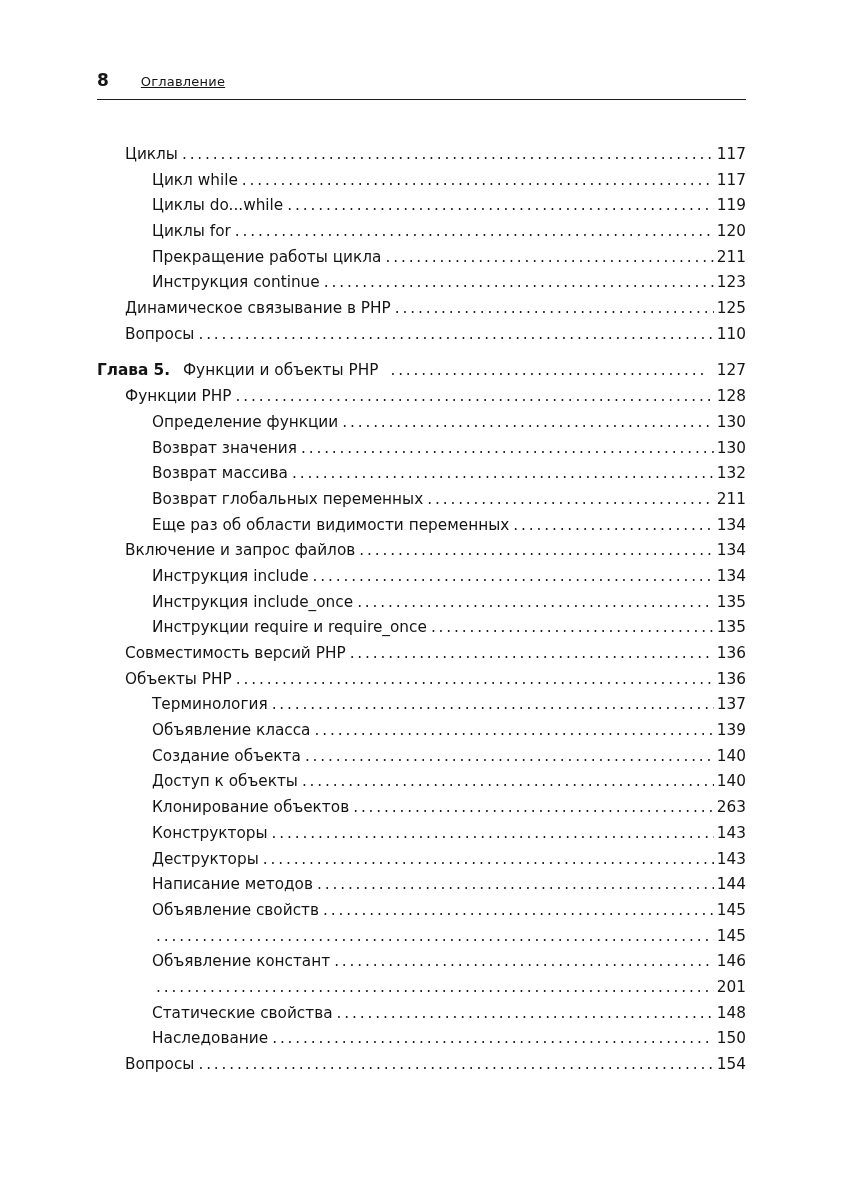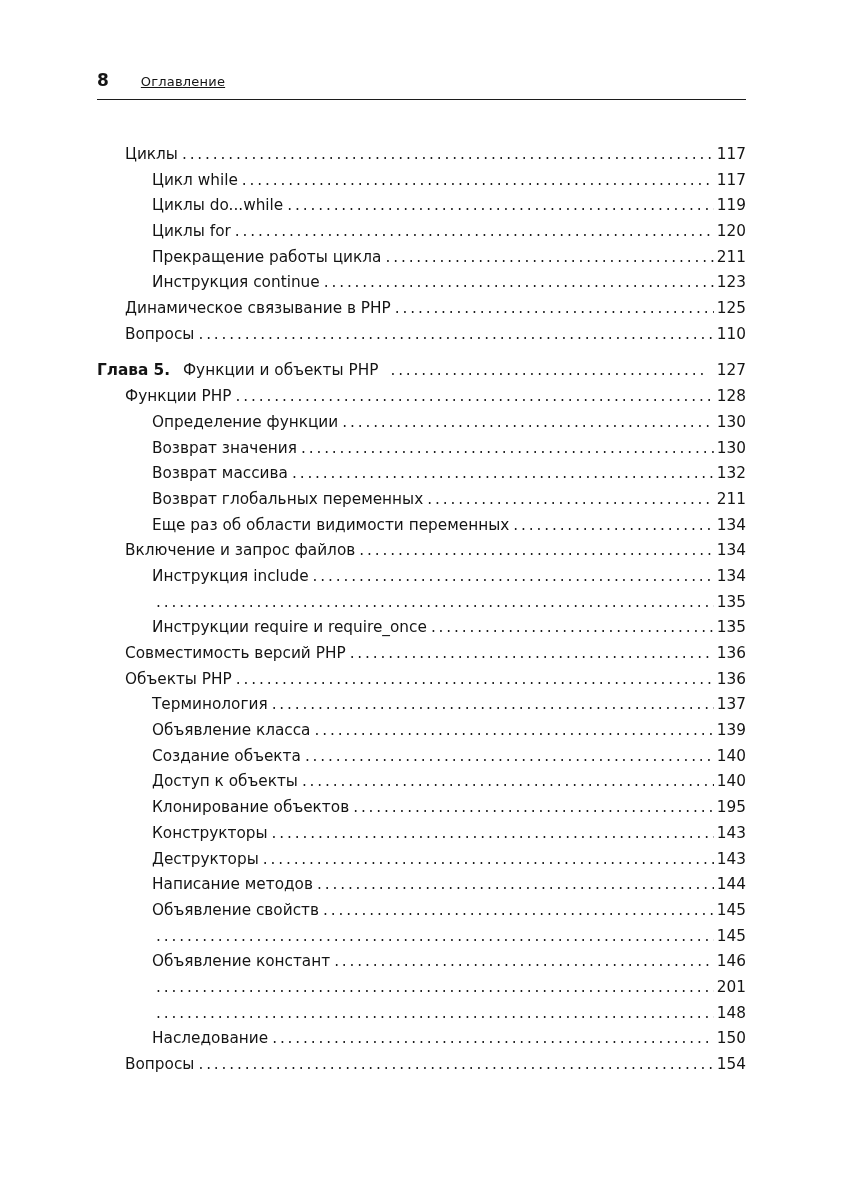--- a/index.html
+++ b/index.html
@@ -191,20 +191,21 @@
     <span class="toc-page">134</span>
   </div>
       <div class="toc-entry level-2">
 
     <span class="toc-label">Инструкция include</span>
     <span class="toc-dots"></span>
     <span class="toc-page">134</span>
   </div>
       <div class="toc-entry level-2">
 
+    <span class="toc-label">Инструкция include_once</span>
     <span class="toc-dots"></span>
     <span class="toc-page">135</span>
   </div>
       <div class="toc-entry level-2">
 
     <span class="toc-label">Инструкции require и require_once</span>
     <span class="toc-dots"></span>
     <span class="toc-page">135</span>
   </div>
       <div class="toc-entry level-1">
@@ -240,21 +241,21 @@
       <div class="toc-entry level-2">
 
     <span class="toc-label">Доступ к объекты</span>
     <span class="toc-dots"></span>
     <span class="toc-page">140</span>
   </div>
       <div class="toc-entry level-2">
 
     <span class="toc-label">Клонирование объектов</span>
     <span class="toc-dots"></span>
-    <span class="toc-page">195</span>
+    <span class="toc-page">263</span>
   </div>
       <div class="toc-entry level-2">
 
     <span class="toc-label">Конструкторы</span>
     <span class="toc-dots"></span>
     <span class="toc-page">143</span>
   </div>
       <div class="toc-entry level-2">
 
     <span class="toc-label">Деструкторы</span>
@@ -284,20 +285,21 @@
     <span class="toc-dots"></span>
     <span class="toc-page">146</span>
   </div>
       <div class="toc-entry level-2">
 
     <span class="toc-dots"></span>
     <span class="toc-page">201</span>
   </div>
       <div class="toc-entry level-2">
 
+    <span class="toc-label">Статические свойства</span>
     <span class="toc-dots"></span>
     <span class="toc-page">148</span>
   </div>
       <div class="toc-entry level-2">
 
     <span class="toc-label">Наследование</span>
     <span class="toc-dots"></span>
     <span class="toc-page">150</span>
   </div>
       <div class="toc-entry level-1">

